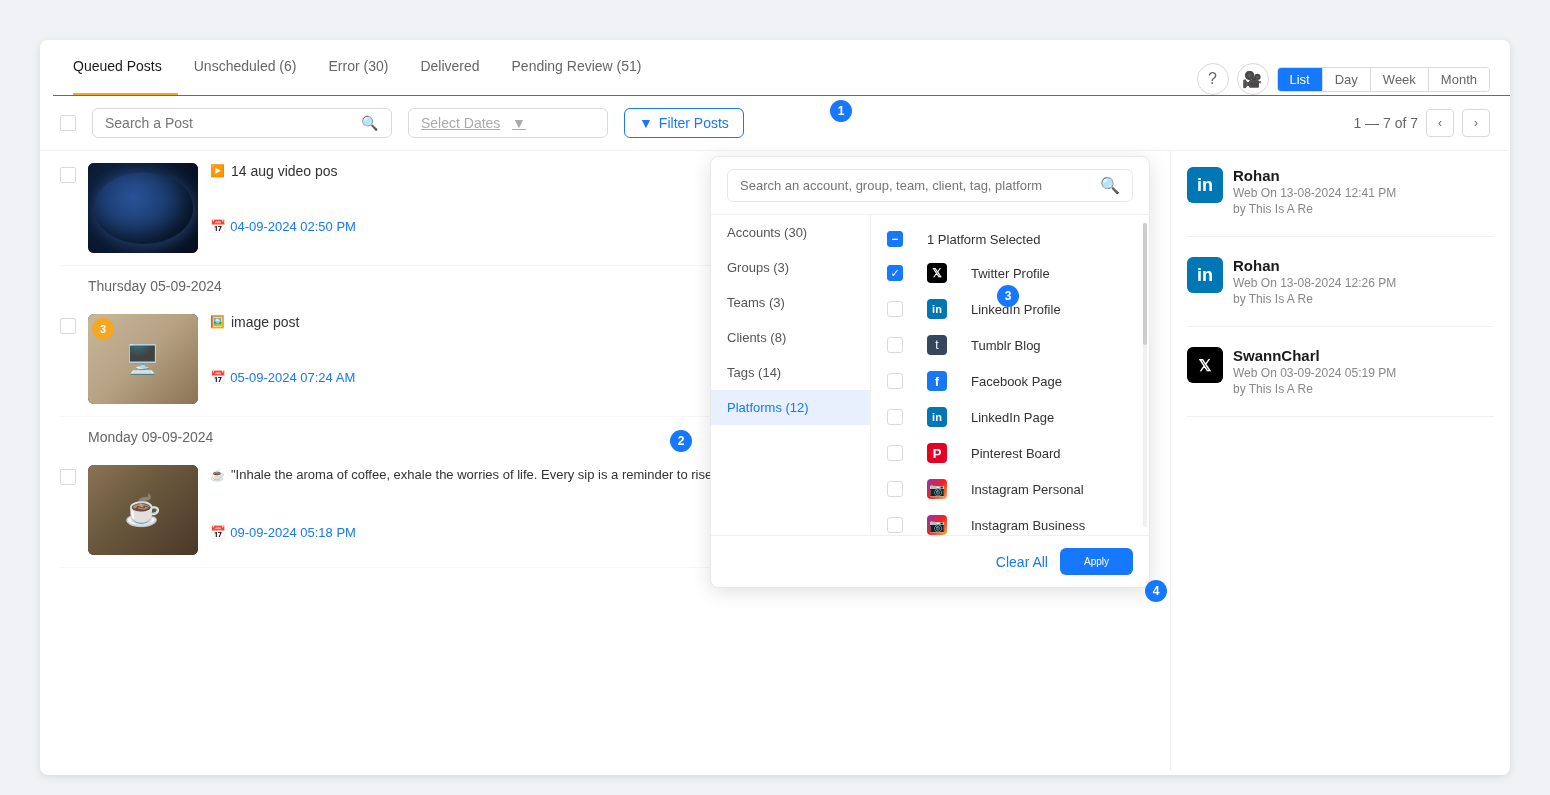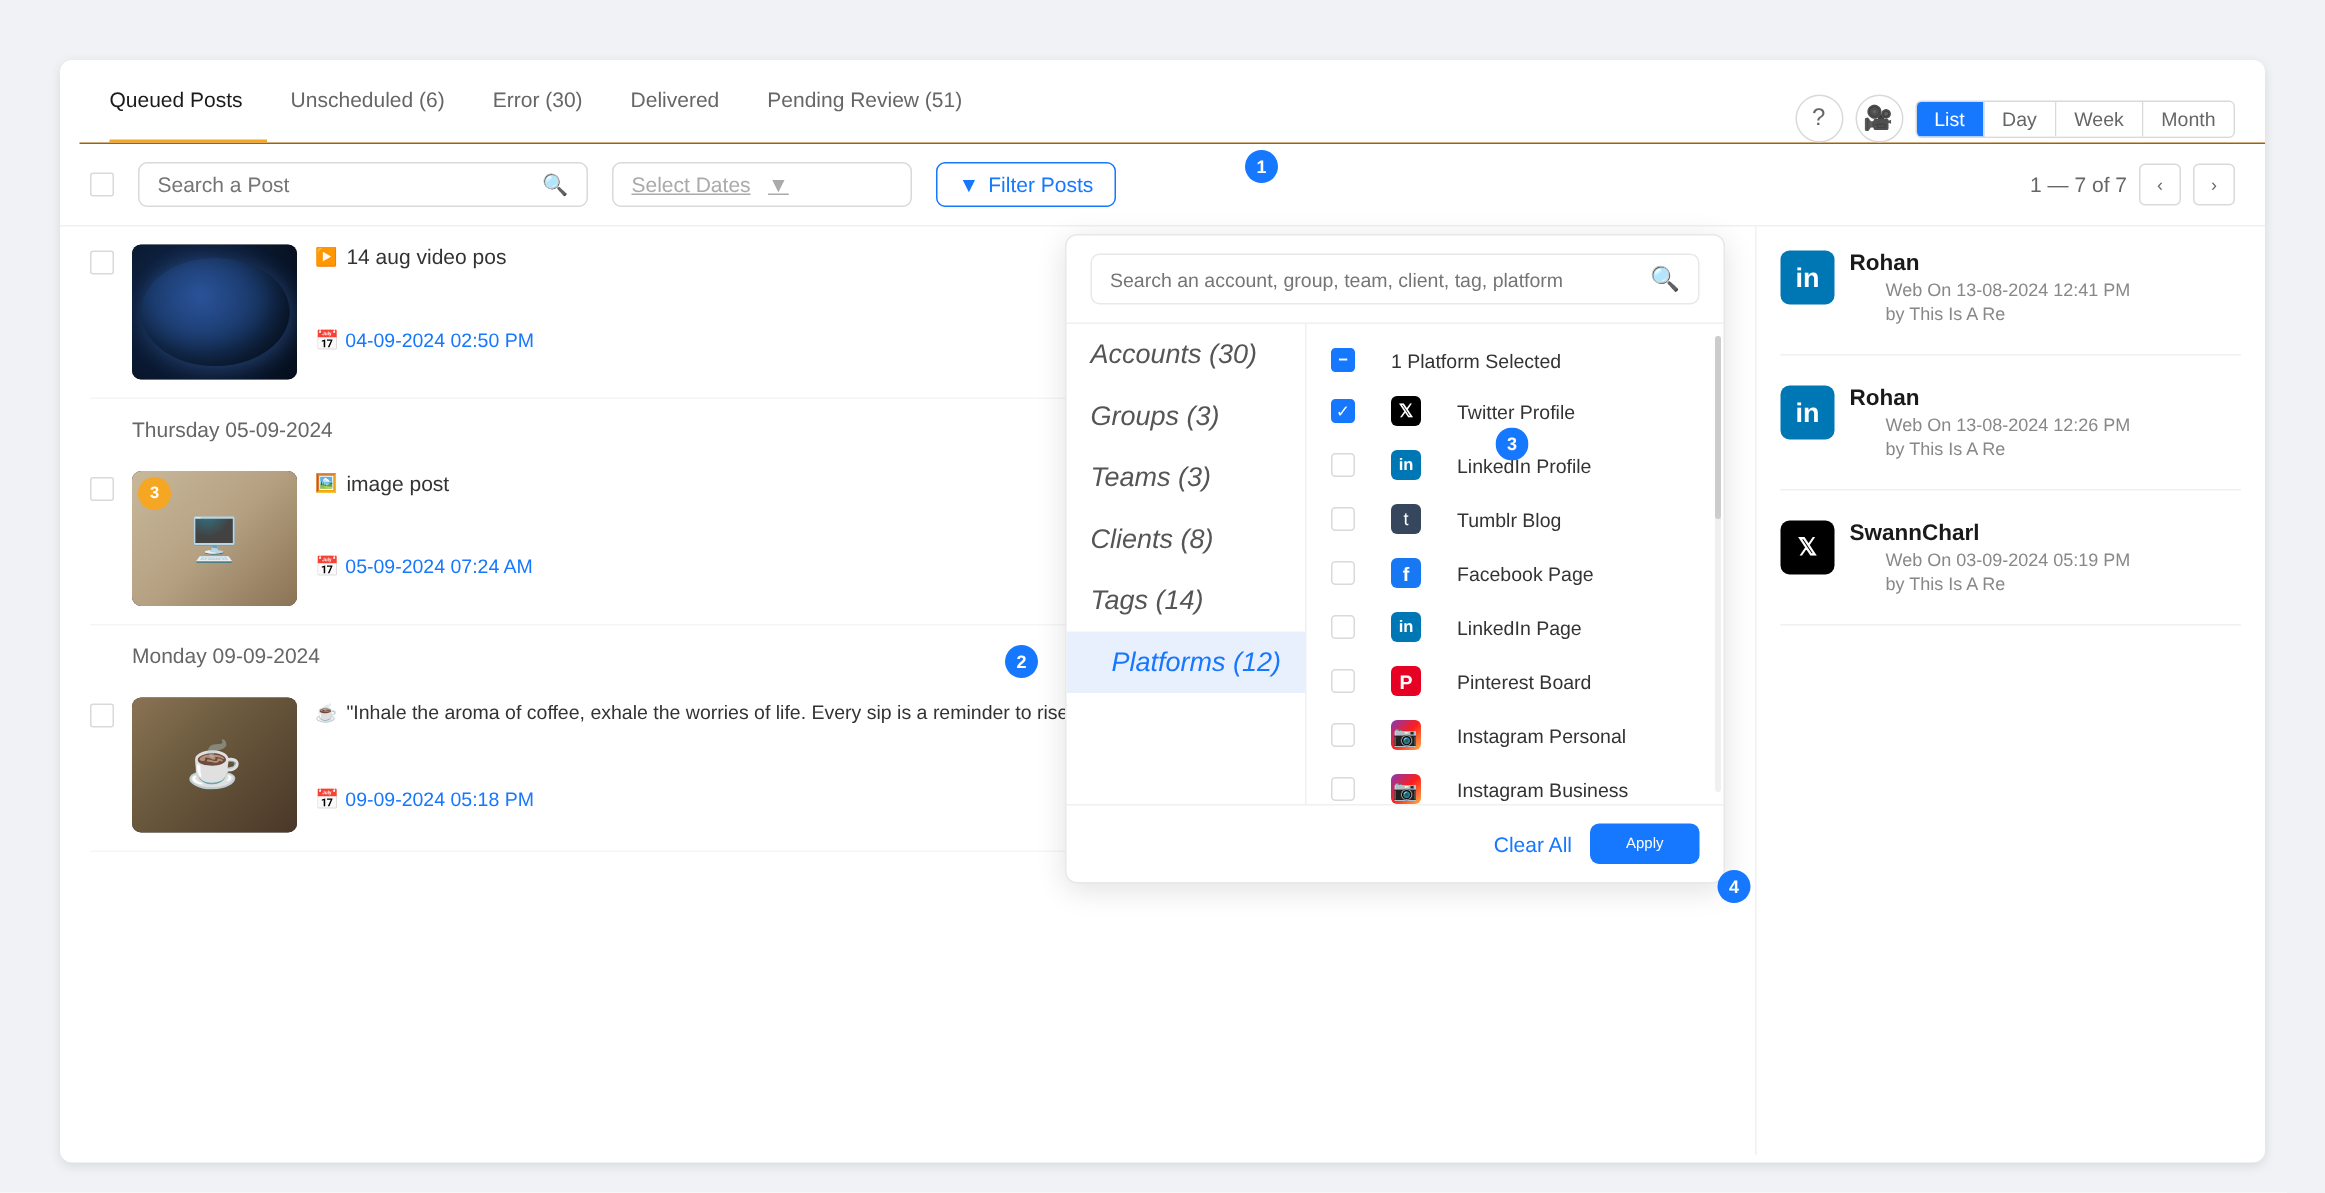--- a/index.html
+++ b/index.html
@@ -300,21 +300,20 @@
     }
     .account-name {
       font-size: 15px;
       font-weight: 600;
       color: #1a1a1a;
     }
     .account-sub {
       font-size: 12px;
       color: #888;
       margin-top: 2px;
-      margin-left: 24px;
     }
 
     
     .filter-dropdown {
       position: absolute;
       top: 116px;
       left: 670px;
       width: 440px;
       background: #fff;
       border: 1px solid #e8e8e8;
@@ -347,30 +346,28 @@
       display: flex;
       height: 320px;
     }
     .filter-sidebar {
       width: 160px;
       border-right: 1px solid #f0f0f0;
       overflow-y: auto;
     }
     .filter-sidebar-item {
       padding: 10px 16px;
-      font-size: 18px;
+      font-size: 13px;
       color: #555;
       cursor: pointer;
-      font-style: italic;
     }
     .filter-sidebar-item.active {
       background: #e8f0fe;
       color: #1677ff;
       font-weight: 500;
-      text-align: right;
     }
 
     .filter-options {
       flex: 1;
       overflow-y: auto;
       padding: 8px 0;
       position: relative;
     }
     .scrollbar-track {
       position: absolute;

